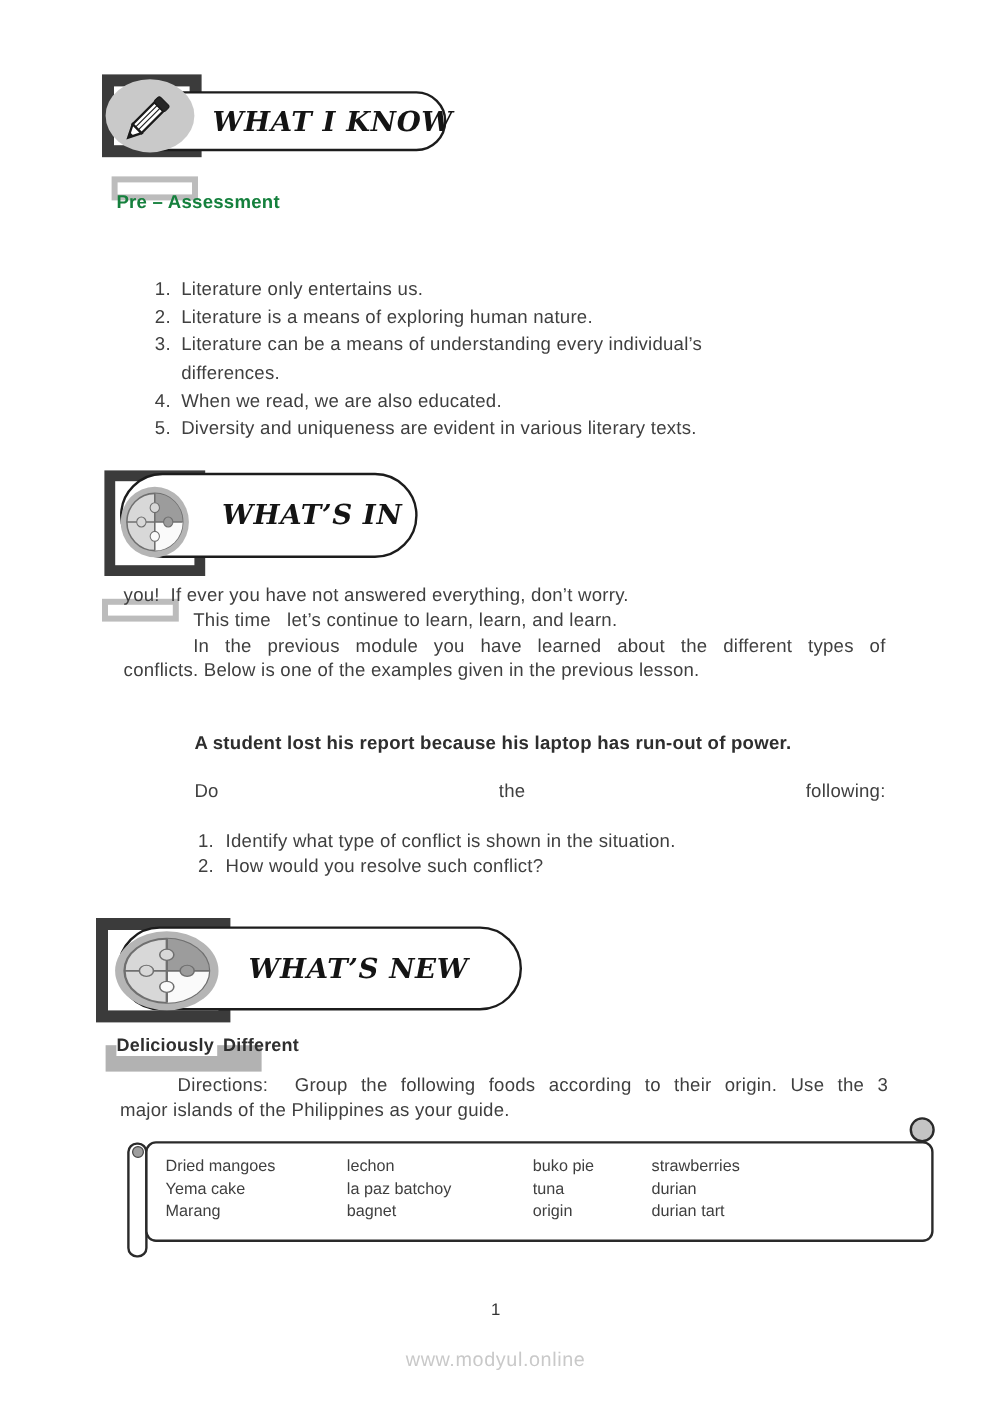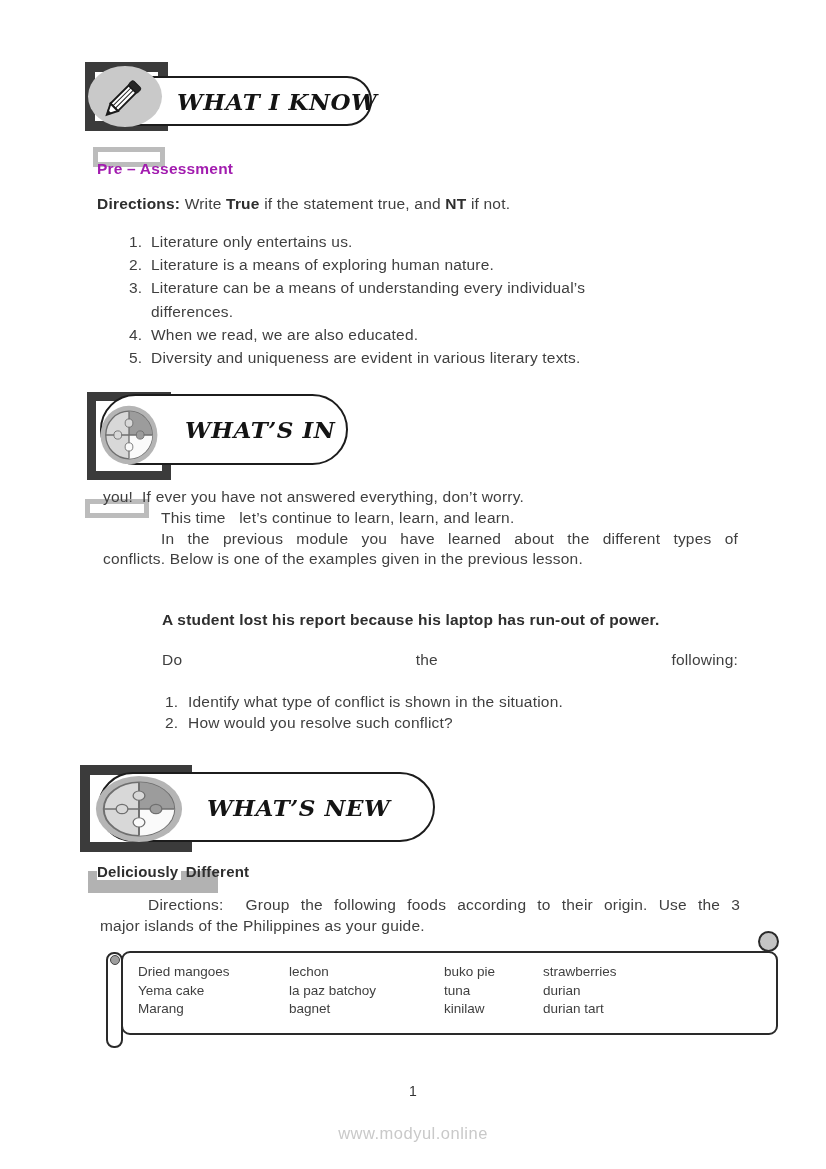--- a/index.html
+++ b/index.html
@@ -25,21 +25,21 @@
   .icon-circle{position:absolute;border-radius:50%;background:#c9c9c9;display:flex;align-items:center;
                justify-content:center;z-index:3;}
   .c1{left:88px;top:66px;width:74px;height:61px;}
   .icon-box{position:absolute;z-index:3;}
   .i2{left:98px;top:402px;width:62px;height:66px;}
   .i3{left:92px;top:772px;width:94px;height:74px;}
   .icon-box svg,.icon-circle svg{width:100%;height:100%;}
   
   .bt{position:absolute;font-size:15.5px;color:#3f3f3f;letter-spacing:0.2px;}
   .bold{font-weight:bold;color:#2e2e2e;}
-  .pre-heading{left:97px;top:160px;font-weight:bold;color:#a21caf;z-index:2;}
+  .pre-heading{left:97px;top:160px;font-weight:bold;color:#15803d;z-index:2;}
   .dir1{left:97px;top:195px;}
   .list1{left:129px;top:230px;}
   .li{display:flex;line-height:23.2px;}
   .num{width:22px;flex:none;}
   .list1 .txt{max-width:470px;}
   .wi-paras{left:103px;top:487px;width:635px;line-height:20.8px;z-index:2;}
   .ln{white-space:pre-wrap;}
   .ind{text-indent:58px;}
   .ind2{text-indent:48px;}
   .jl{text-align:justify;text-align-last:justify;}
@@ -88,21 +88,20 @@
         <line x1="16" y1="33.5" x2="43" y2="33.5" stroke="#1a1a1a" stroke-width="1"></line>
         <path d="M16 26.5 L5 32 L16 37.5 Z" fill="#ffffff" stroke="#1a1a1a" stroke-width="2"></path>
         <path d="M9.5 28.8 L5 32 L9.5 35.2 Z" fill="#1a1a1a"></path>
         <rect x="43" y="25.5" width="7" height="13" rx="2" fill="#262626" stroke="#1a1a1a"></rect>
       </g>
     </svg>
   </div>
 
   <div class="bt pre-heading">Pre – Assessment</div>
 
-  <div class="bt dir1"><span class="bold">Directions:</span><span class="ln"> Write </span><span class="bold">True</span><span class="ln"> if the statement true, and </span><span class="bold">NT</span><span class="ln"> if not.</span></div>
 
   <div class="bt list1">
     <div class="li">
         <span class="num">1.</span>
         <span class="txt">Literature only entertains us.</span>
       </div>
     <div class="li">
         <span class="num">2.</span>
         <span class="txt">Literature is a means of exploring human nature.</span>
       </div>
@@ -201,21 +200,21 @@
         <div>Marang</div>
       </div>
       <div class="fcol fc1">
         <div>lechon</div>
         <div>la paz batchoy</div>
         <div>bagnet</div>
       </div>
       <div class="fcol fc3">
         <div>buko pie</div>
         <div>tuna</div>
-        <div>kinilaw</div>
+        <div>origin</div>
       </div>
       <div class="fcol fc4">
         <div>strawberries</div>
         <div>durian</div>
         <div>durian tart</div>
       </div>
     </div>
   </div>
 
   <div class="pagenum">1</div>

